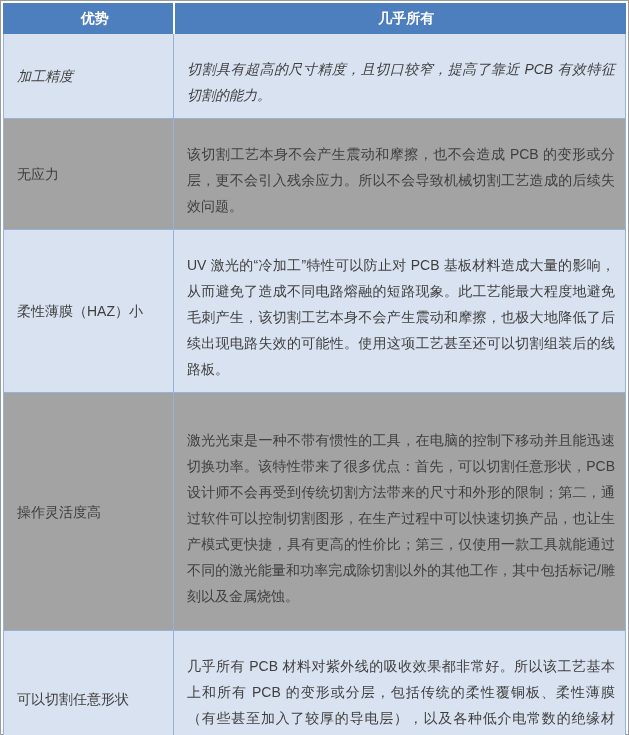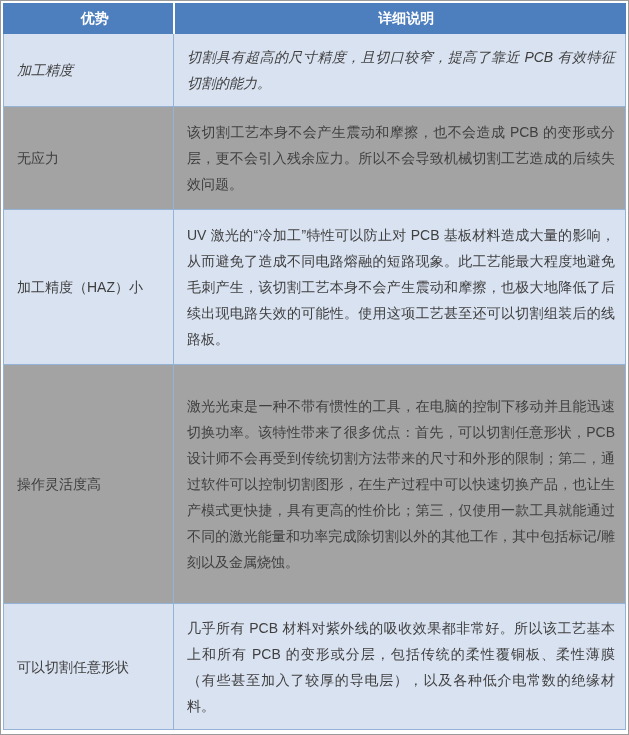--- a/index.html
+++ b/index.html
@@ -53,55 +53,55 @@
     vertical-align: middle;
     background: #a3a3a3;
   }
   tbody tr:nth-child(odd) td {
     background: var(--band-bg, #d9e2f1);
   }
   td.label-cell {
     padding: 4px 8px 4px 13px;
   }
   td.desc-cell {
-    padding: 10px 10px 10px 13px;
+    padding: 22px 10px 10px 13px;
     text-align: justify;
   }
   tr.r0 { height: 72px; font-style: italic; }
   tr.r1 { height: 102px; }
   tr.r2 { height: 155px; }
   tr.r3 { height: 238px; }
   tr.r4 { height: 125px; }
 </style>
 </head>
 <body>
 
 <div class="frame">
   <table class="adv-table">
     <colgroup>
       <col class="c-label">
       <col class="c-desc">
     </colgroup>
     <thead>
       <tr>
         <th>优势</th>
-        <th>详细说明</th>
+        <th>几乎所有</th>
       </tr>
     </thead>
     <tbody>
       <tr class="r0">
         <td class="label-cell">加工精度</td>
         <td class="desc-cell">切割具有超高的尺寸精度，且切口较窄，提高了靠近 PCB 有效特征切割的能力。</td>
       </tr>
       <tr class="r1">
         <td class="label-cell">无应力</td>
         <td class="desc-cell">该切割工艺本身不会产生震动和摩擦，也不会造成 PCB 的变形或分层，更不会引入残余应力。所以不会导致机械切割工艺造成的后续失效问题。</td>
       </tr>
       <tr class="r2">
-        <td class="label-cell">加工精度（HAZ）小</td>
+        <td class="label-cell">柔性薄膜（HAZ）小</td>
         <td class="desc-cell">UV 激光的“冷加工”特性可以防止对 PCB 基板材料造成大量的影响，从而避免了造成不同电路熔融的短路现象。此工艺能最大程度地避免毛刺产生，该切割工艺本身不会产生震动和摩擦，也极大地降低了后续出现电路失效的可能性。使用这项工艺甚至还可以切割组装后的线路板。</td>
       </tr>
       <tr class="r3">
         <td class="label-cell">操作灵活度高</td>
         <td class="desc-cell">激光光束是一种不带有惯性的工具，在电脑的控制下移动并且能迅速切换功率。该特性带来了很多优点：首先，可以切割任意形状，PCB 设计师不会再受到传统切割方法带来的尺寸和外形的限制；第二，通过软件可以控制切割图形，在生产过程中可以快速切换产品，也让生产模式更快捷，具有更高的性价比；第三，仅使用一款工具就能通过不同的激光能量和功率完成除切割以外的其他工作，其中包括标记/雕刻以及金属烧蚀。</td>
       </tr>
       <tr class="r4">
         <td class="label-cell">可以切割任意形状</td>
         <td class="desc-cell">几乎所有 PCB 材料对紫外线的吸收效果都非常好。所以该工艺基本上和所有 PCB 的变形或分层，包括传统的柔性覆铜板、柔性薄膜（有些甚至加入了较厚的导电层），以及各种低介电常数的绝缘材料。</td>
       </tr>

